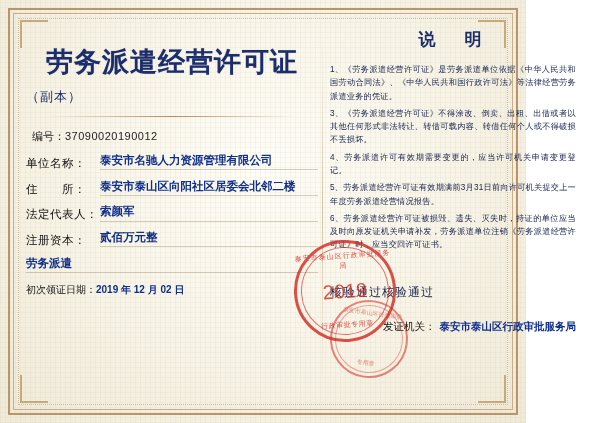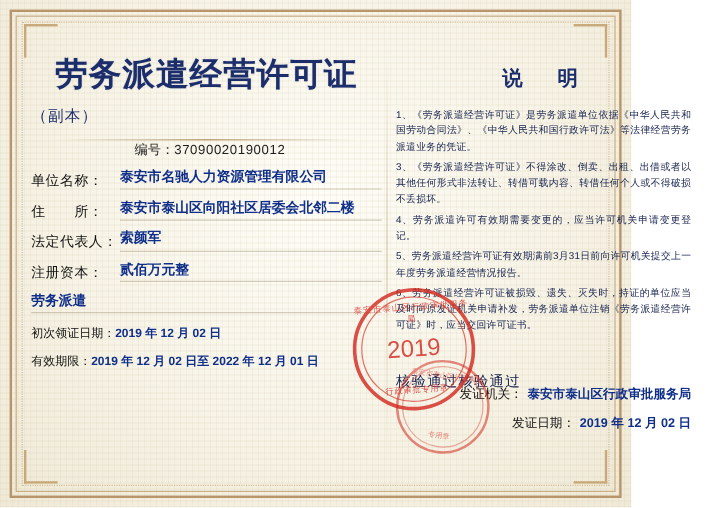--- a/index.html
+++ b/index.html
@@ -49,21 +49,21 @@
     text-shadow:0 0 1px rgba(27,45,107,.35);
   }
   .subtitle{
     font-size:13px;color:#1b2d6b;margin-top:8px;letter-spacing:1px;
   }
   .rule{
     width:250px;height:1px;background:linear-gradient(90deg,transparent,#b08f5e,transparent);
     margin:10px auto 0 auto;
   }
   .numline{
-    font-size:11px;color:#1d1d1d;text-align:center;padding-left:6px;
+    margin-top:12px;font-size:11px;color:#1d1d1d;text-align:left;padding-left:6px;
   }
   .numline .num{letter-spacing:.5px;}
   .fields{margin-top:10px;}
   .field{
     display:flex;align-items:flex-end;font-size:11.5px;color:#111;margin-bottom:9.5px;
     line-height:1.15;
   }
   .flabel{
     width:74px;flex:0 0 74px;color:#111;letter-spacing:.5px;
   }
@@ -71,21 +71,21 @@
     flex:1 1 auto;color:#0f2f8a;font-weight:bold;
     border-bottom:1px solid rgba(140,120,90,.35);
     padding-bottom:2px;
   }
   .dates{margin-top:6px;}
   .dateline{font-size:10px;color:#111;margin-bottom:9px;}
   .dateline .dv{color:#0f2f8a;font-weight:bold;}
 
   
   .right{
-    position:absolute;left:330px;top:42px;width:246px;height:362px;
+    position:absolute;left:330px;top:16px;width:246px;height:362px;
   }
   .rtitle{
     text-align:center;font-size:17px;font-weight:bold;color:#1b2d6b;letter-spacing:6px;
     margin-top:12px;
   }
   .rbody{
     margin-top:12px;font-size:8.2px;line-height:1.62;color:#15224d;text-align:justify;
     letter-spacing:.2px;
   }
   .rbody p{margin:0 0 4px 0;}
@@ -187,23 +187,20 @@
         </div>
         <div class="field">
           <div class="fvalue">劳务派遣</div>
         </div>
       </div>
 
       <div class="dates">
         <div class="dateline">
           <span>初次领证日期：</span><span class="dv">2019 年 12 月 02 日</span>
         </div>
-        <div class="dateline">
-          <span>有效期限：</span><span class="dv">2019 年 12 月 02 日至 2022 年 12 月 01 日</span>
-        </div>
       </div>
     </div>
 
     <div class="right">
       <div class="rtitle">说　明</div>
       <div class="rbody">
         <p>1、《劳务派遣经营许可证》是劳务派遣单位依据《中华人民共和国劳动合同法》、《中华人民共和国行政许可法》等法律经营劳务派遣业务的凭证。</p>
         <p>3、《劳务派遣经营许可证》不得涂改、倒卖、出租、出借或者以其他任何形式非法转让、转借可载内容、转借任何个人或不得破损不丢损坏。</p>
         <p>4、劳务派遣许可有效期需要变更的，应当许可机关申请变更登记。</p>
         <p>5、劳务派遣经营许可证有效期满前3月31日前向许可机关提交上一年度劳务派遣经营情况报告。</p>
@@ -213,24 +210,20 @@
       <div class="checkrow">
         <span>核验通过</span>
         <span>核验通过</span>
       </div>
 
       <div class="issue">
         <div class="row">
           <span class="lab">发证机关：</span>
           <span class="val">泰安市泰山区行政审批服务局</span>
         </div>
-        <div class="row">
-          <span class="lab">发证日期：</span>
-          <span class="val">2019 年 12 月 02 日</span>
-        </div>
       </div>
     </div>
 
     <div class="seal seal-main">
       <div class="ring"></div>
       <div class="arc">泰安市泰山区行政审批服务局</div>
       <div class="star">2019</div>
       <div class="bot">行政审批专用章</div>
     </div>
 

